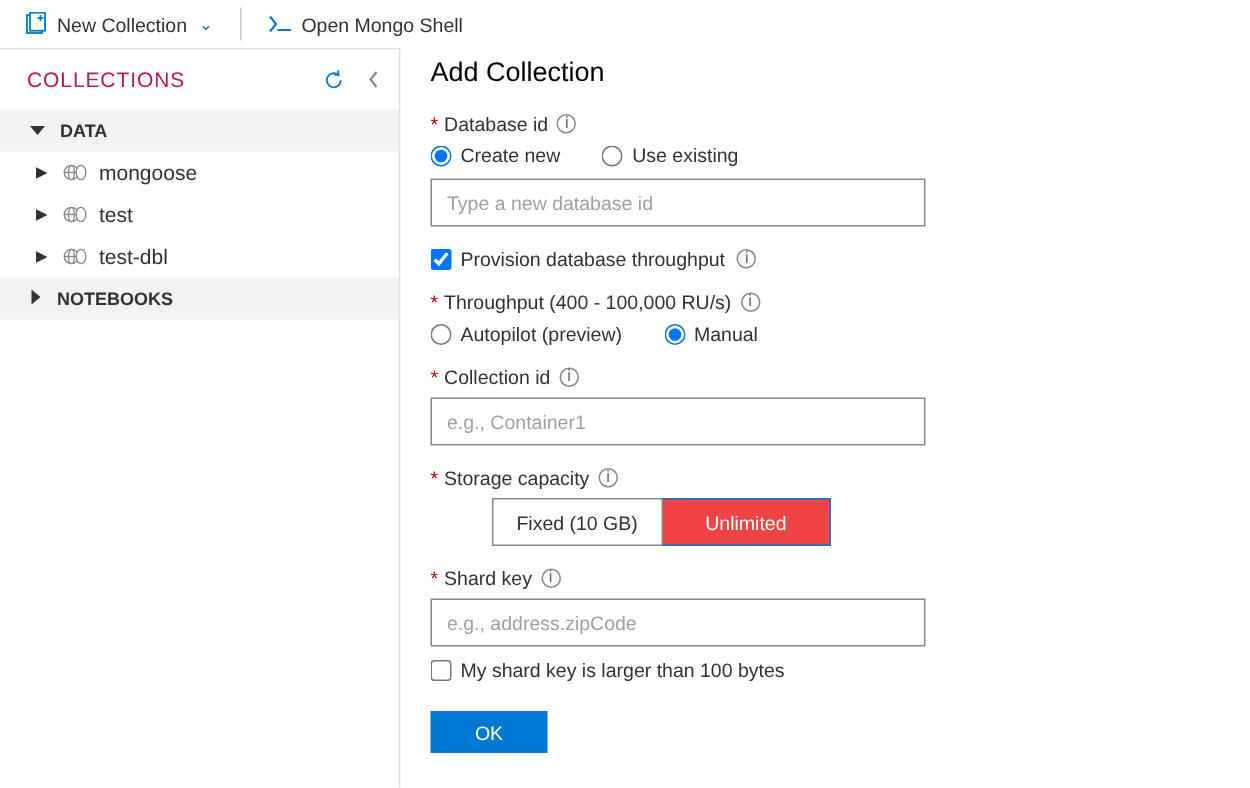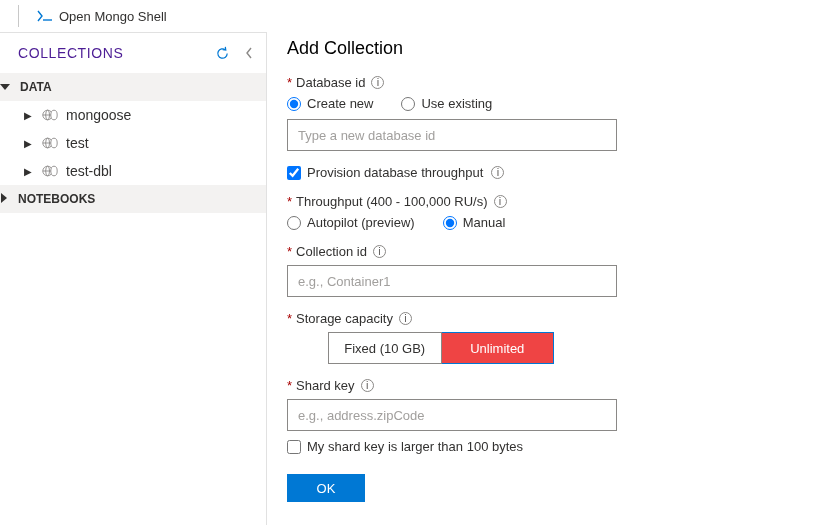--- a/index.html
+++ b/index.html
@@ -44,28 +44,28 @@
     border-top:1px solid #e1e1e1;
     border-right:1px solid #e1e1e1;
   }
   .side-head {
     height:40px;
     display:flex;
     align-items:center;
     padding:0 12px 0 18px;
     justify-content:space-between;
   }
-  .side-head-title { font-size:14px; letter-spacing:.6px; color:#4c1d95;}
+  .side-head-title { font-size:14px; letter-spacing:.6px; color:#be185d;}
   .side-head-actions { display:flex; gap:14px; align-items:center; color:#0078d4;}
   .tree-section {
     background:#f3f2f1;
     height:28px;
     display:flex;
     align-items:center;
-    padding:0 0;
+    padding:0 20px;
     gap:10px;
     font-weight:600;
     font-size:12px;
     cursor:pointer;
   }
   .tree-item {
     height:28px;
     display:flex;
     align-items:center;
     padding:0 12px 0 24px;
@@ -119,20 +119,32 @@
     width:78px;
     font-size:13px;
     cursor:pointer;
     margin-top:6px;
   }
 </style>
 </head>
 <body>
 
 <div class="top-bar">
+  <div class="tb-item">
+    <span class="icon">
+      <svg width="16" height="16" viewBox="0 0 16 16">
+          <rect x="2" y="2" width="10" height="12" fill="none" stroke="#0078d4" stroke-width="1.2"></rect>
+          <rect x="4" y="0.5" width="10" height="12" fill="#fff" stroke="#0078d4" stroke-width="1.2"></rect>
+          <line x1="11" y1="2" x2="11" y2="6" stroke="#0078d4" stroke-width="1.2"></line>
+          <line x1="9" y1="4" x2="13" y2="4" stroke="#0078d4" stroke-width="1.2"></line>
+        </svg>
+    </span>
+    <span>New Collection</span>
+    <span class="chev-down">⌄</span>
+  </div>
   <div class="tb-sep"></div>
   <div class="tb-item">
     <span class="icon">
       <svg width="16" height="12" viewBox="0 0 16 12">
           <polyline points="1,1 5,6 1,11" fill="none" stroke="#0078d4" stroke-width="1.4"></polyline>
           <line x1="6" y1="10" x2="15" y2="10" stroke="#0078d4" stroke-width="1.4"></line>
         </svg>
     </span>
     <span>Open Mongo Shell</span>
   </div>

